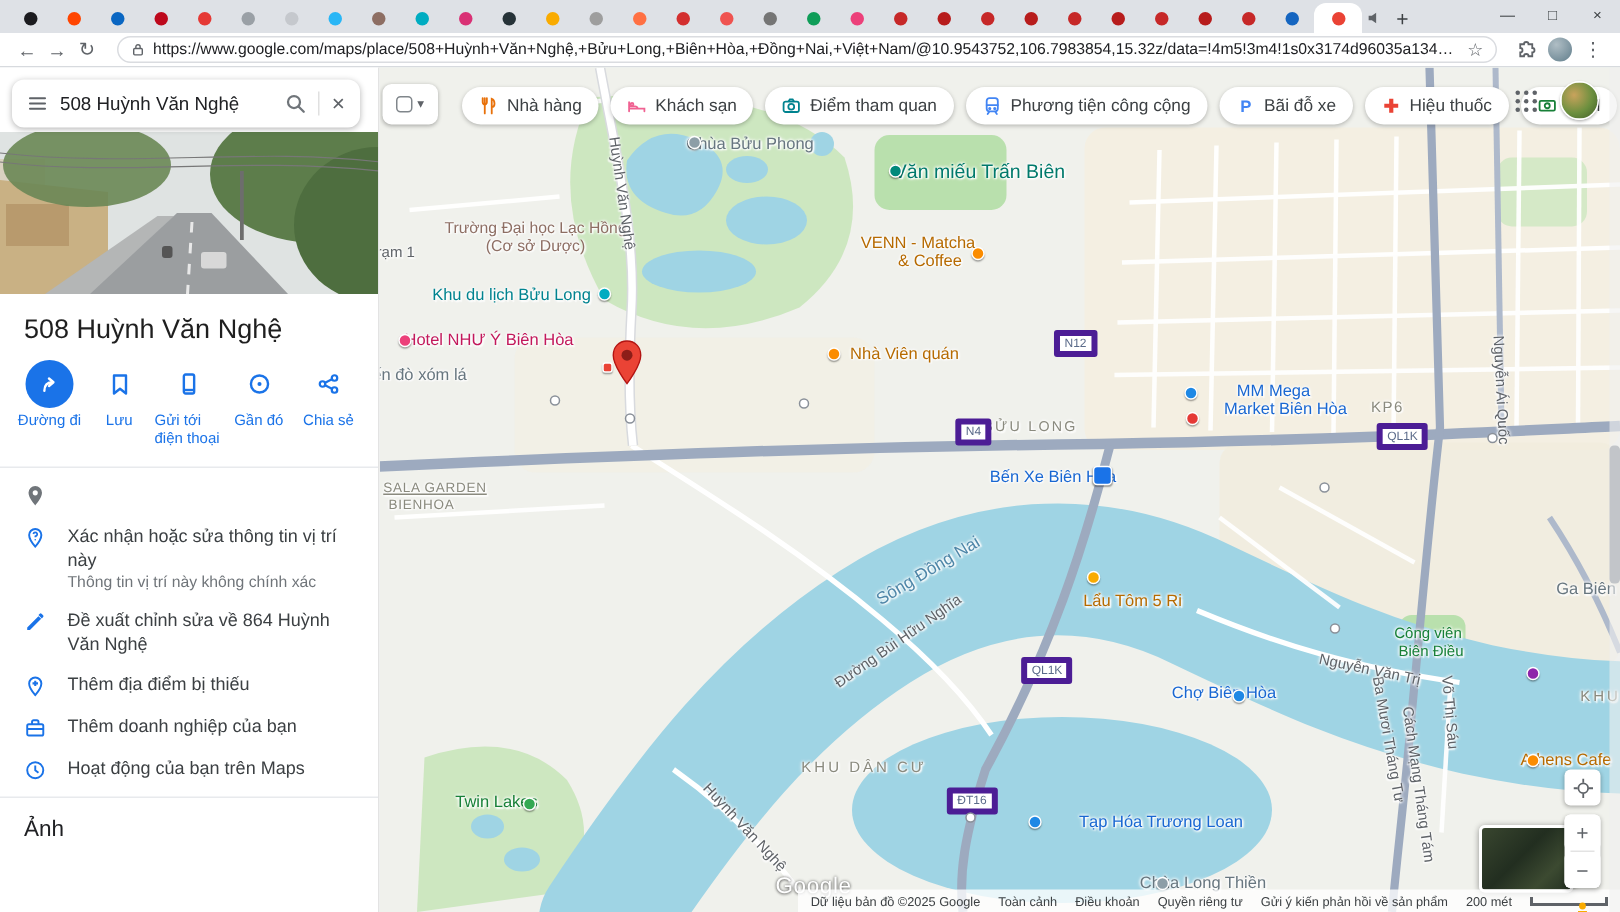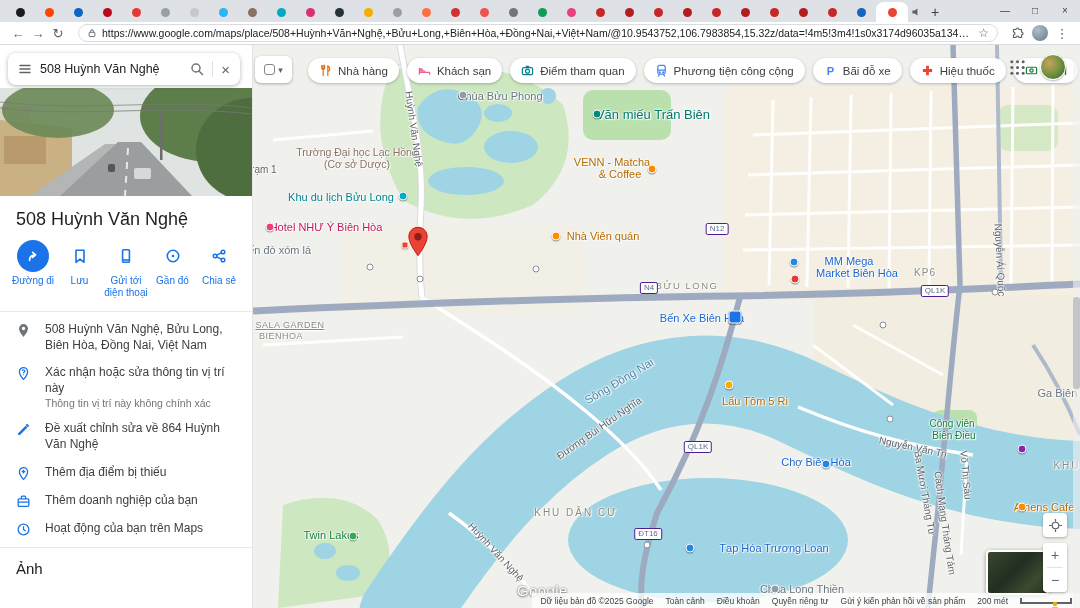--- a/index.html
+++ b/index.html
@@ -33,33 +33,33 @@
   .clear{color:#5f6368;font-size:15px;margin-left:8px;cursor:pointer;line-height:1}
   .sb-sep{width:1px;height:16px;background:#e0e0e0;margin-left:8px}
   .photo-main{margin-top:43px;width:253px;height:108px;cursor:pointer}
   .photo-main svg,.photo-2 svg{display:block}
   .place-title{font-size:18px;font-weight:400;color:#1f1f1f;padding:13px 16px 6px}
   .actions{display:flex;justify-content:space-between;padding:4px 10px 8px}
   .action{width:46px;display:flex;flex-direction:column;align-items:center;cursor:pointer}
   .aicon{width:32px;height:32px;border-radius:50%;display:flex;align-items:center;justify-content:center;color:#1a73e8}
   .aicon svg{width:16px;height:16px}
   .action.primary .aicon{background:#1a73e8}
-  .albl{font-size:10px;color:#1a73e8;text-align:center;line-height:1.2;margin-top:3px}
+  .albl{font-size:10px;color:#1a73e8;line-height:1.2;margin-top:3px}
   .divider{height:1px;background:#e8eaed;margin:4px 0}
   .mrow{display:flex;padding:6px 16px 6px 16px;gap:14px;cursor:pointer;align-items:flex-start}
   .micon{width:15px;height:15px;flex:0 0 auto;margin-top:1px}
   .micon svg{width:15px;height:15px}
   .mtext{font-size:12px;color:#3c4043;line-height:1.3}
   .msub{font-size:10.5px;color:#70757a;margin-top:1px}
   .photos-h{font-size:15px;font-weight:500;color:#202124;padding:8px 16px 8px}
   
   .map{position:absolute;left:253px;top:0;width:827px;height:563px;overflow:hidden;background:#f0f1ec}
   .map-base{position:absolute;left:0;top:0;width:827px;height:563px;z-index:0}
   .mlabel{position:absolute;white-space:nowrap;color:#5f6368;z-index:3;text-shadow:0 0 2px #fff,0 0 2px #fff,0 0 3px #fff,1px 1px 1px #fff}
-  .badge{position:absolute;transform:translate(-50%,-50%);background:#fff;border:1px solid #4c1d95;border-radius:2px;font-size:8px;color:#5b6b8a;padding:0 3px;line-height:10px;z-index:3;white-space:nowrap}
+  .badge{position:absolute;transform:translate(-50%,-50%);background:#fff;border:4px solid #4c1d95;border-radius:2px;font-size:8px;color:#5b6b8a;padding:0 3px;line-height:10px;z-index:3;white-space:nowrap}
   .poi{position:absolute;transform:translate(-50%,-50%);z-index:3;width:9px;height:9px;border-radius:50%;border:1.5px solid #fff;box-shadow:0 1px 1px rgba(0,0,0,.35)}
   .poi.transit{width:7px;height:7px;background:#fff;border:1.5px solid #8a9099;box-shadow:none}
   .poi.bus{width:13px;height:13px;border-radius:3px}
   .poi.small{width:7px;height:7px;border-radius:2px}
   .dest-pin{position:absolute;z-index:4}
   .chips{position:absolute;left:55px;top:13px;display:flex;gap:8px;z-index:5}
   .chip{height:25px;background:#fff;border-radius:13px;box-shadow:0 1px 3px rgba(0,0,0,.25);display:flex;align-items:center;padding:0 11px;gap:6px;cursor:pointer;white-space:nowrap}
   .cicon{display:flex}
   .cicon svg{width:13px;height:13px}
   .clabel{font-size:11.5px;color:#3c4043}
@@ -308,23 +308,20 @@
           </span>
           <span class="albl">Chia sẻ</span>
         </div>
       </div>
     <div class="divider"></div>
     <div id="menu">
         <div class="mrow">
           <span class="micon" style="color: rgb(112, 117, 122);"><svg viewBox="0 0 14 14" fill="currentColor">
               <path d="M7 1a4.2 4.2 0 0 0-4.2 4.2C2.8 8.4 7 13 7 13s4.2-4.6 4.2-7.8A4.2 4.2 0 0 0 7 1zm0 5.8a1.6 1.6 0 1 1 0-3.2 1.6 1.6 0 0 1 0 3.2z"></path>
             </svg></span>
-          <div>
-            <div class="mtext">508 Huỳnh Văn Nghệ, Bửu Long, Biên Hòa, Đồng Nai, Việt Nam</div>
-          </div>
         </div>
         <div class="mrow">
           <span class="micon" style="color: rgb(26, 115, 232);"><svg viewBox="0 0 14 14" fill="none" stroke="currentColor" stroke-width="1.2">
               <path d="M7 1.5a3.8 3.8 0 0 0-3.8 3.8C3.2 8.2 7 12.5 7 12.5s3.8-4.3 3.8-7.2A3.8 3.8 0 0 0 7 1.5z"></path>
               <path d="M5.8 4.6c.2-.7.8-1 1.4-.9.7.1 1.1.7 1 1.3-.1.6-.6.8-1.1 1.1v.6" stroke-width="1.1"></path>
               <circle cx="7" cy="8.2" r=".5" fill="currentColor" stroke="none"></circle>
             </svg></span>
           <div>
             <div class="mtext">Xác nhận hoặc sửa thông tin vị trí này</div>
             <div class="msub">Thông tin vị trí này không chính xác</div>

